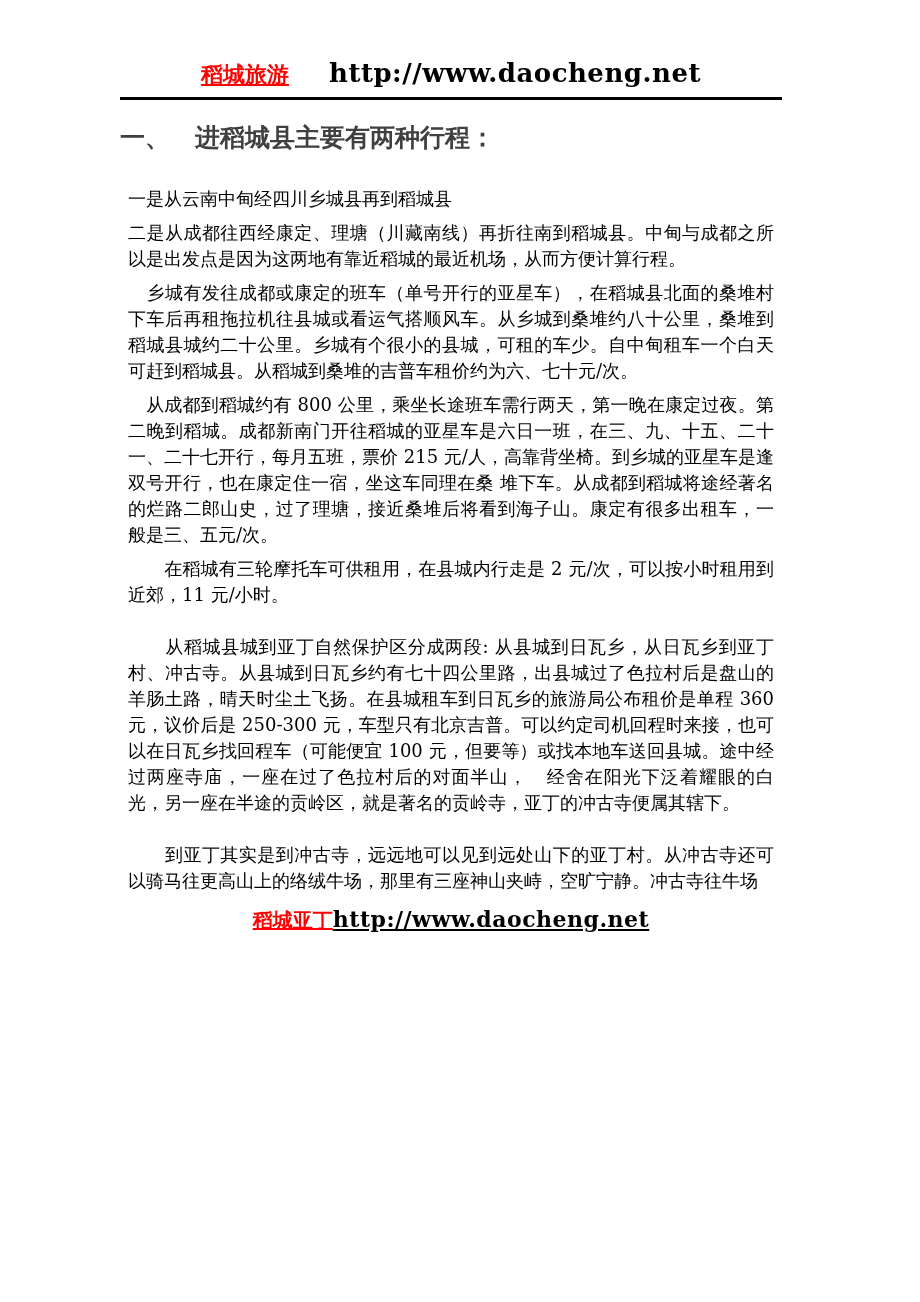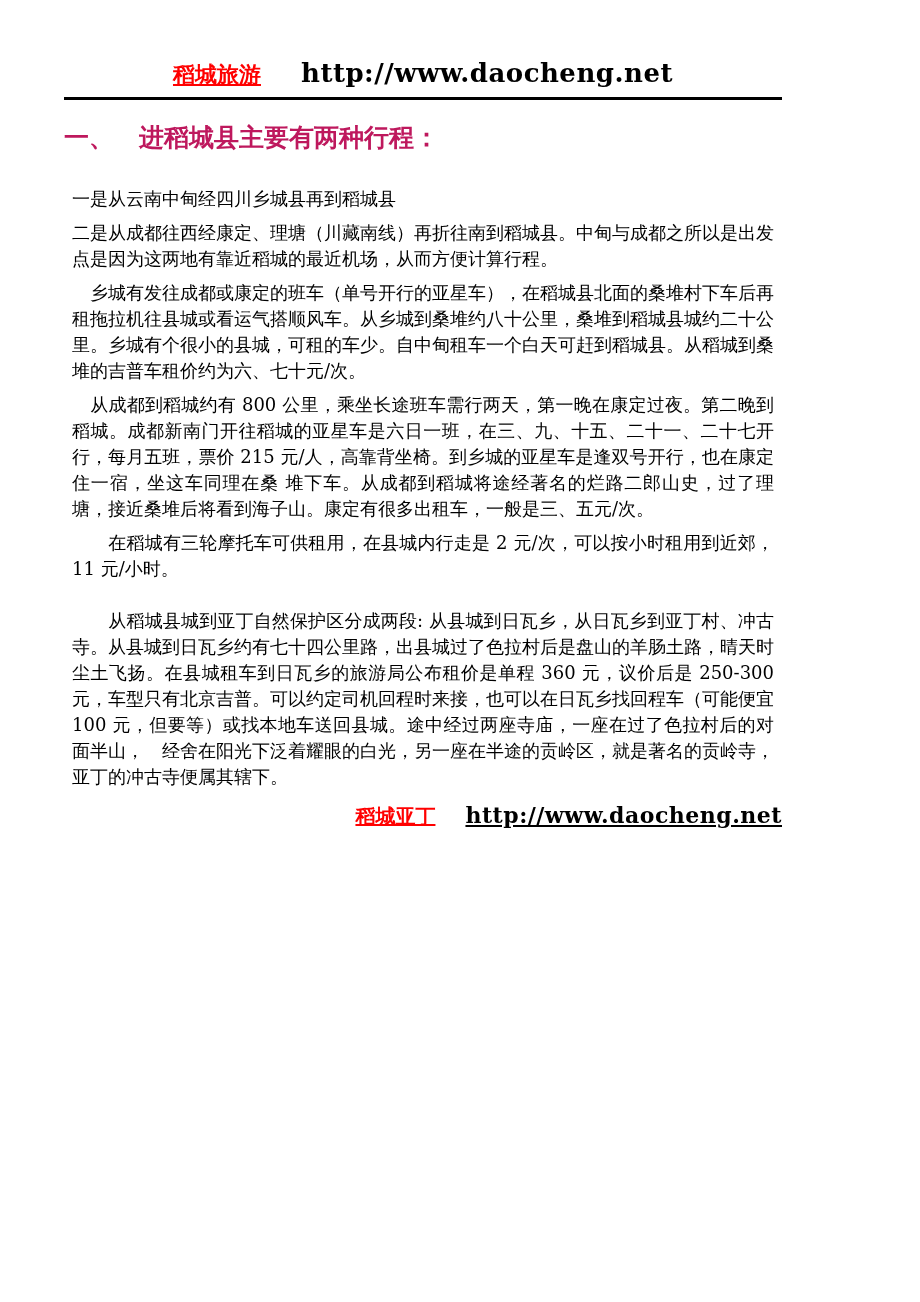--- a/index.html
+++ b/index.html
@@ -7,21 +7,21 @@
   body {
     width: 920px;
     height: 1302px;
     background: #ffffff;
     color: #000000;
     font-family: "DejaVu Serif", "Liberation Serif", serif;
   }
   .page {
     width: 920px;
     height: 1302px;
-    padding: 58px 138px 0 64px;
+    padding: 58px 138px 0 120px;
     overflow: hidden;
   }
   .header {
     display: flex;
     justify-content: center;
     align-items: baseline;
     gap: 40px;
     padding-bottom: 7px;
   }
   .hdr-name {
@@ -37,41 +37,40 @@
     font-weight: bold;
     letter-spacing: 0.5px;
     cursor: pointer;
   }
   .rule {
     height: 0;
     border-bottom: 3px solid #000000;
     margin-bottom: 0;
   }
   .title {
-    color: #be185d;
+    color: #404040;
     font-size: 25px;
     font-weight: bold;
     margin: 22px 0 0 0;
     line-height: 32px;
     white-space: pre-wrap;
   }
   .body-text { margin-top: 32px; }
   .p {
     margin: 8px;
     font-size: 18px;
     line-height: 26px;
     text-align: justify;
     word-break: break-all;
   }
   .p.gap { margin-top: 26px; }
   .footer {
     display: flex;
-    justify-content: flex-end;
+    justify-content: center;
     align-items: baseline;
-    gap: 30px;
     margin-top: 12px;
   }
   .ftr-name {
     color: #ff0000;
     font-size: 20px;
     font-weight: bold;
     text-decoration: underline;
     cursor: pointer;
   }
   .ftr-url {
@@ -96,20 +95,21 @@
 
   <h1 class="title">一、　进稻城县主要有两种行程：</h1>
 
   <div class="body-text">
     <p class="p">一是从云南中甸经四川乡城县再到稻城县</p>
     <p class="p">二是从成都往西经康定、理塘（川藏南线）再折往南到稻城县。中甸与成都之所以是出发点是因为这两地有靠近稻城的最近机场，从而方便计算行程。</p>
     <p class="p">　乡城有发往成都或康定的班车（单号开行的亚星车），在稻城县北面的桑堆村下车后再租拖拉机往县城或看运气搭顺风车。从乡城到桑堆约八十公里，桑堆到稻城县城约二十公里。乡城有个很小的县城，可租的车少。自中甸租车一个白天可赶到稻城县。从稻城到桑堆的吉普车租价约为六、七十元/次。</p>
     <p class="p">　从成都到稻城约有 800 公里，乘坐长途班车需行两天，第一晚在康定过夜。第二晚到稻城。成都新南门开往稻城的亚星车是六日一班，在三、九、十五、二十一、二十七开行，每月五班，票价 215 元/人，高靠背坐椅。到乡城的亚星车是逢双号开行，也在康定住一宿，坐这车同理在桑 堆下车。从成都到稻城将途经著名的烂路二郎山史，过了理塘，接近桑堆后将看到海子山。康定有很多出租车，一般是三、五元/次。</p>
     <p class="p">　　在稻城有三轮摩托车可供租用，在县城内行走是 2 元/次，可以按小时租用到近郊，11 元/小时。</p>
     <p class="p gap">　　从稻城县城到亚丁自然保护区分成两段: 从县城到日瓦乡，从日瓦乡到亚丁村、冲古寺。从县城到日瓦乡约有七十四公里路，出县城过了色拉村后是盘山的羊肠土路，晴天时尘土飞扬。在县城租车到日瓦乡的旅游局公布租价是单程 360 元，议价后是 250-300 元，车型只有北京吉普。可以约定司机回程时来接，也可以在日瓦乡找回程车（可能便宜 100 元，但要等）或找本地车送回县城。途中经过两座寺庙，一座在过了色拉村后的对面半山，　经舍在阳光下泛着耀眼的白光，另一座在半途的贡岭区，就是著名的贡岭寺，亚丁的冲古寺便属其辖下。</p>
+    <p class="p gap">　　到亚丁其实是到冲古寺，远远地可以见到远处山下的亚丁村。从冲古寺还可以骑马往更高山上的络绒牛场，那里有三座神山夹峙，空旷宁静。冲古寺往牛场</p>
   </div>
 
   <div class="footer">
     <span class="ftr-name">稻城亚丁</span>
     <span class="ftr-url">http://www.daocheng.net</span>
   </div>
 
 </div>
 
 </body></html>

